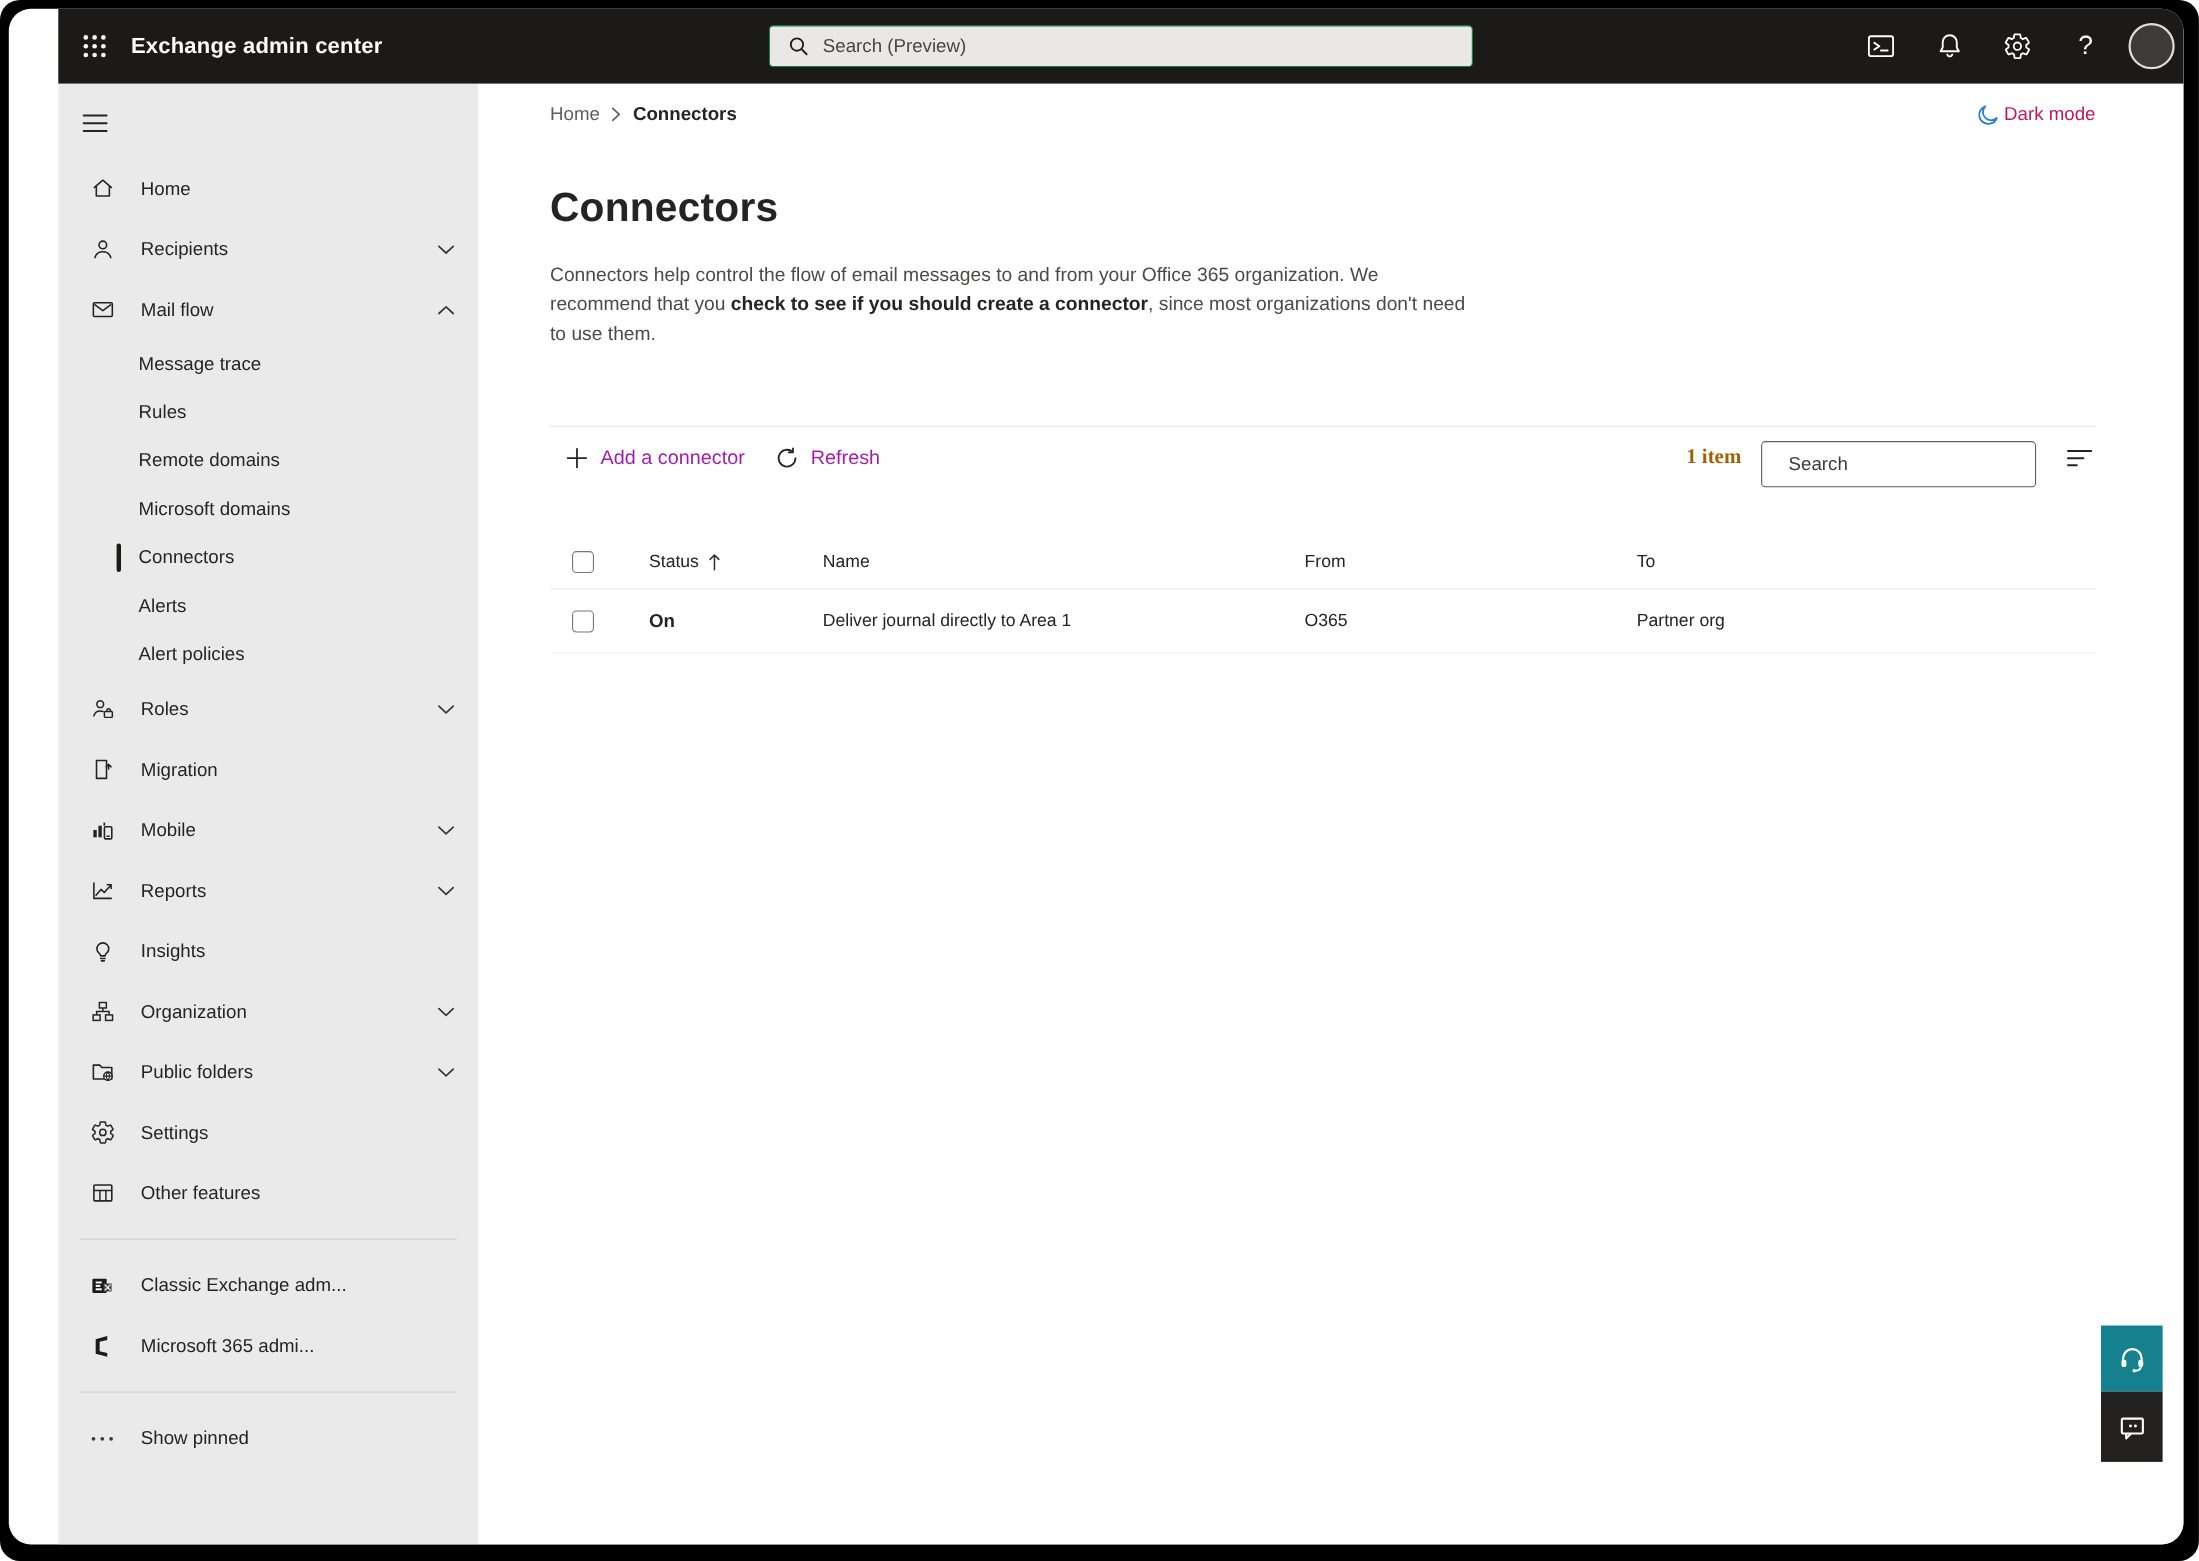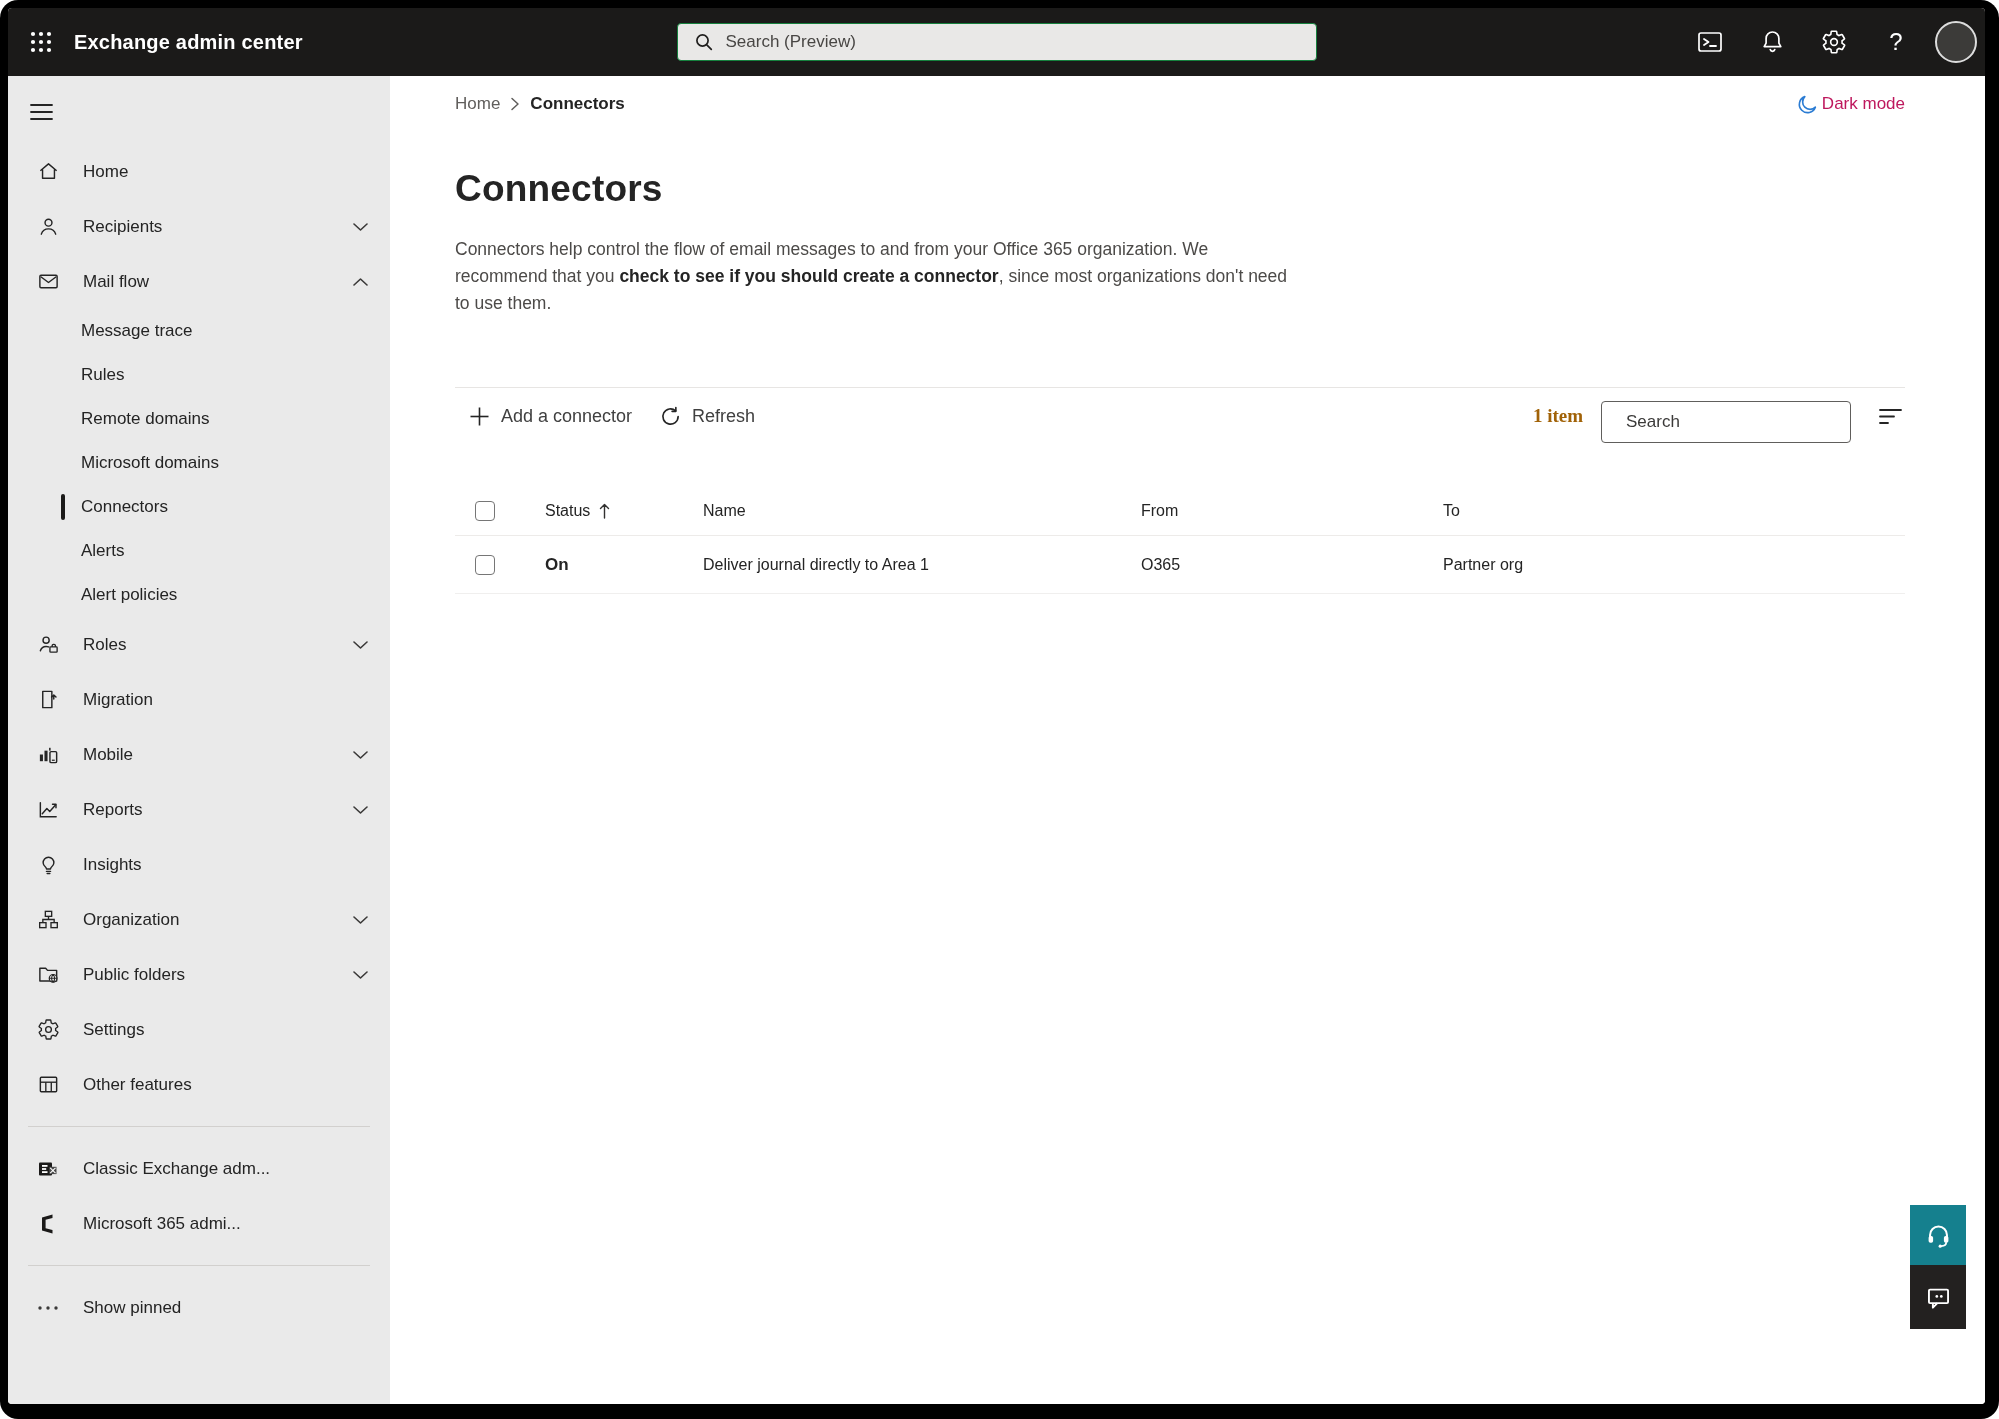--- a/index.html
+++ b/index.html
@@ -1,19 +1,19 @@
 <!DOCTYPE html>
 <html><head>
 <meta charset="utf-8">
 <style>
   * { box-sizing: border-box; margin: 0; padding: 0; }
   html,body { width: 1999px; height: 1419px; background: #ffffff; font-family: "Liberation Sans", sans-serif; }
 
   .frame { position: relative; width: 1999px; height: 1419px; background: #000000; border-radius: 18px; overflow: hidden; }
-  .app { position: absolute; top: 8px; left: 8px; right: 14px; bottom: 15px; background: #ffffff; border-radius: 4px; overflow: hidden; display: flex; flex-direction: column; }
+  .app { position: absolute; top: 8px; left: 8px; right: 14px; bottom: 15px; background: #ffffff; border-radius: 20px; overflow: hidden; display: flex; flex-direction: column; padding-left: 45px; }
 
   
   .topbar { flex: 0 0 68px; background: #1b1a19; display: flex; align-items: center; position: relative; z-index: 5; }
   .waffle-btn { width: 66px; height: 68px; display: flex; align-items: center; justify-content: center; cursor: pointer; }
   .topbar-title { color: #ffffff; font-size: 20px; font-weight: 700; letter-spacing: .2px; }
   .topbar-search { position: absolute; left: 50%; transform: translateX(-50%); top: 15px; width: 640px; height: 38px;
     background: #e9e8e7; border: 1px solid #15803d; border-radius: 4px; display: flex; align-items: center; padding: 0 16px; gap: 12px; }
   .topbar-search input { flex: 1; border: none; outline: none; background: transparent; font-size: 17px; color: #3b3a39; font-family: "Liberation Sans", sans-serif; }
   .topbar-search input::placeholder { color: #484644; opacity: 1; }
   .topbar-right { margin-left: auto; display: flex; align-items: center; padding-right: 8px; }
@@ -44,21 +44,21 @@
   .dark-toggle { margin-left: auto; display: flex; align-items: center; gap: 3px; font-size: 17px; color: #be185d; cursor: pointer; }
 
   .page-title { margin-top: 50px; font-size: 37px; font-weight: 700; color: #242424; letter-spacing: .2px; }
 
   .page-desc { margin-top: 26px; width: 848px; font-size: 17.5px; line-height: 27px; color: #4c4a48; }
   .desc-link { color: #242424; font-weight: 600; cursor: pointer; }
 
   .content-divider { border-top: 1px solid #e7e5e3; margin-top: 70px; }
 
   .toolbar { height: 52px; margin-top: 2px; display: flex; align-items: center; }
-  .tb-btn { display: flex; align-items: center; gap: 11px; font-size: 18px; color: #404040; cursor: pointer; }
+  .tb-btn { display: flex; align-items: center; gap: 11px; font-size: 18px; color: #a21caf; cursor: pointer; }
   .tb-add { margin-left: 14px; }
   .tb-refresh { margin-left: 28px; }
   .tb-right { margin-left: auto; display: flex; align-items: center; }
   .item-count { font-family: "Liberation Serif", serif; font-weight: 700; font-size: 19px; color: #a16207; }
   .list-search { width: 250px; height: 42px; border: 1.6px solid #605e5c; border-radius: 4px; background: #ffffff;
     display: flex; align-items: center; gap: 11px; padding: 0 13px; margin-left: 18px; margin-top: 12px; }
   .list-search input { flex: 1; border: none; outline: none; background: transparent; font-size: 17px; color: #242424; font-family: "Liberation Sans", sans-serif; }
   .list-search input::placeholder { color: #3b3a39; opacity: 1; }
   .filter-btn { margin-left: 24px; width: 30px; height: 30px; display: flex; align-items: center; justify-content: center; cursor: pointer; }
 

